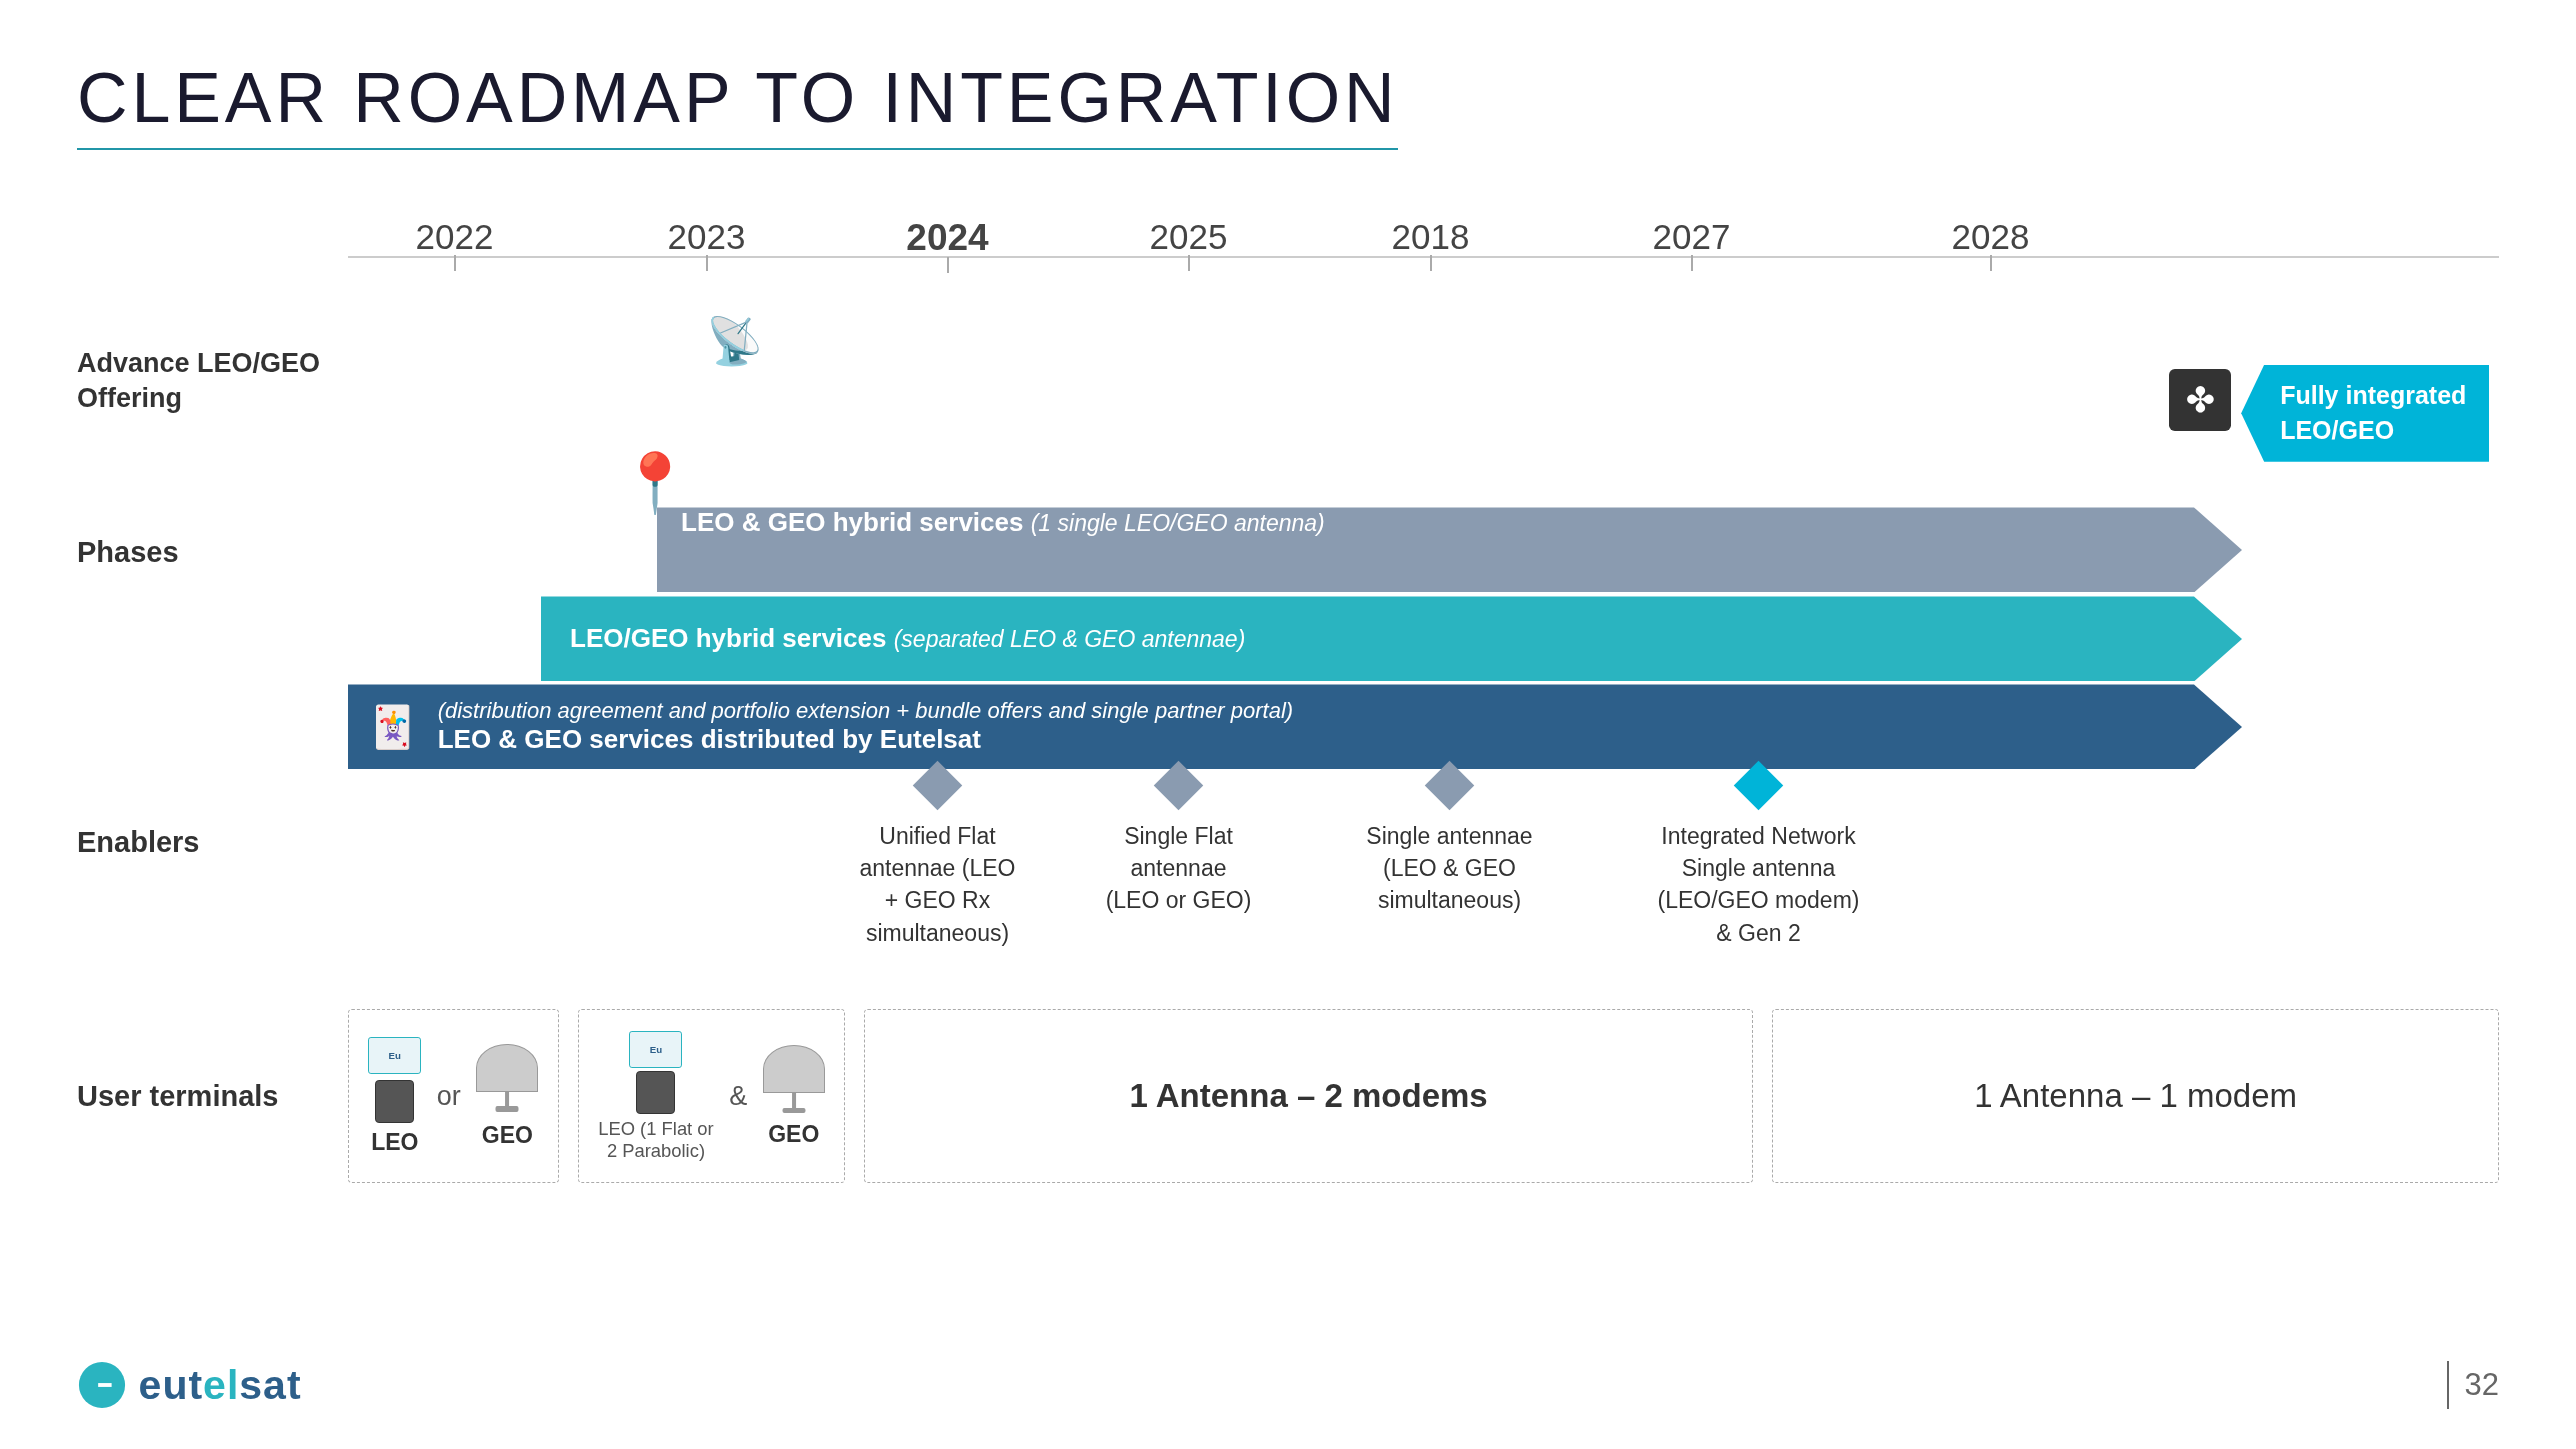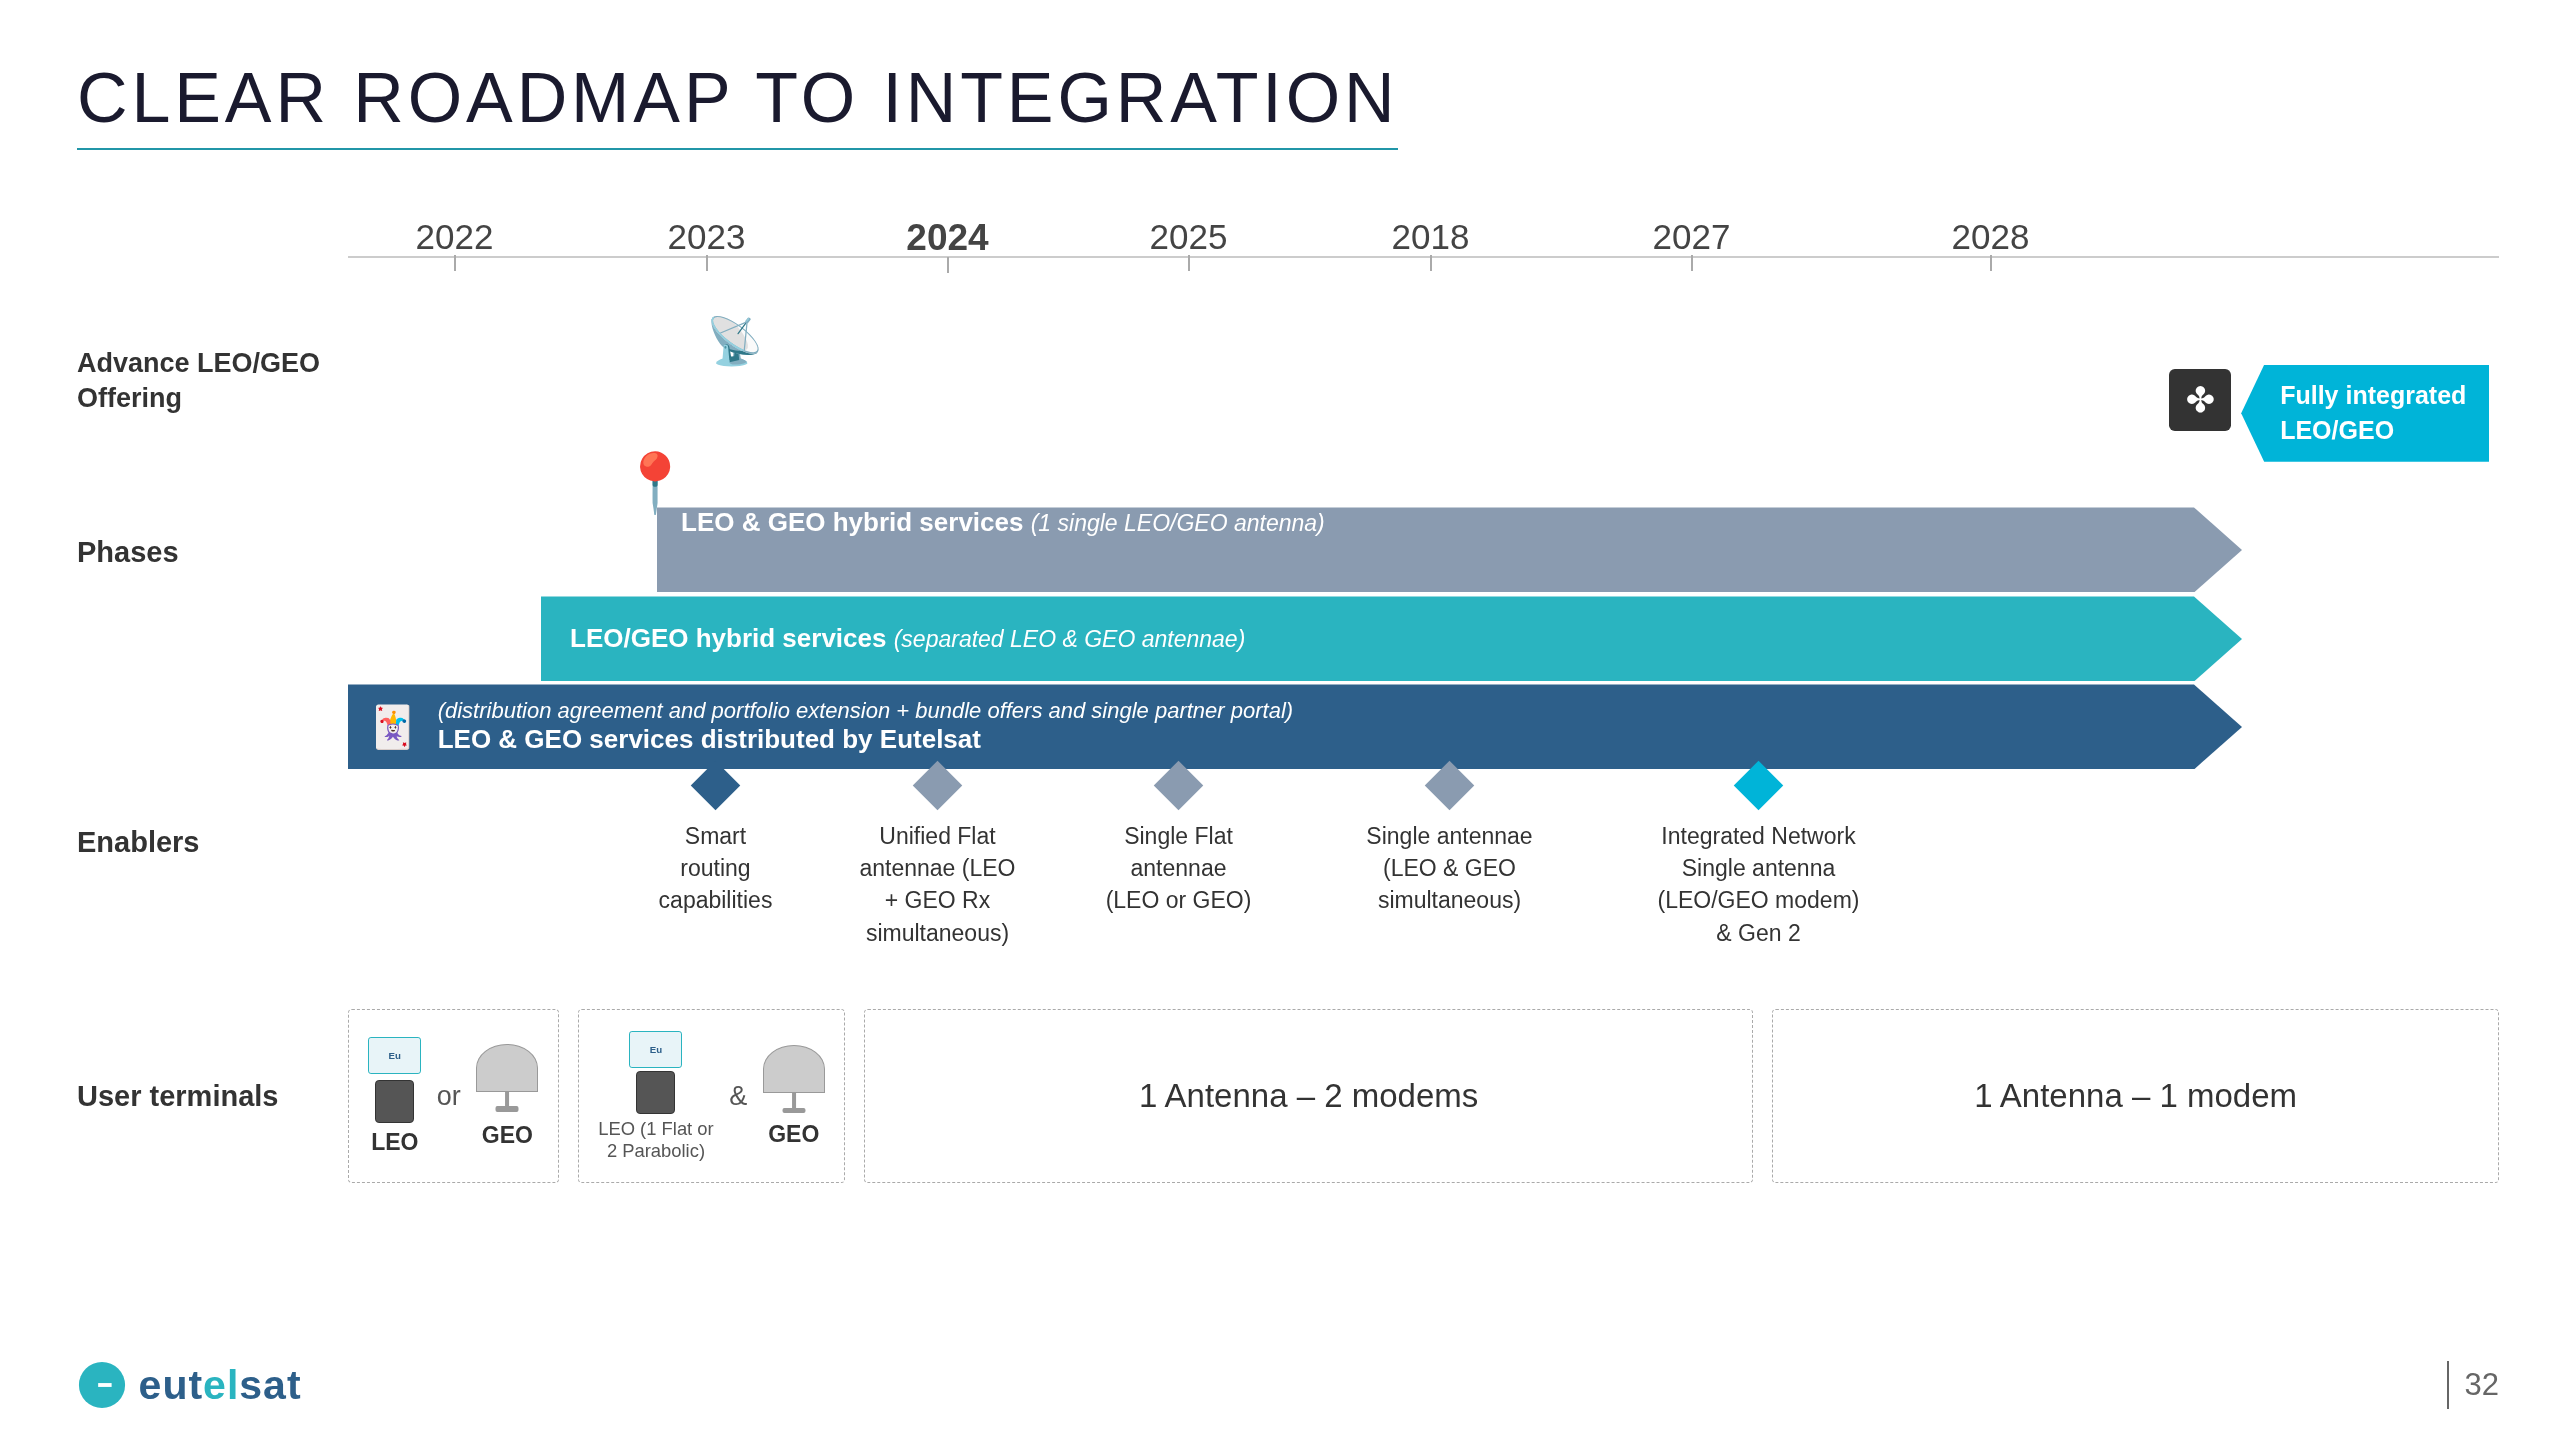--- a/index.html
+++ b/index.html
@@ -170,26 +170,20 @@
     </div>
 
     <div style="position:relative; display:flex; align-items:flex-start; margin-top:19.3px;">
 
       <div style="width:271px; flex-shrink:0; padding-top:58px;">
         <span style="font-size:29px; font-weight:700; color:#333;">Enablers</span>
       </div>
 
       <div style="position:relative; flex:1; height:213px;">
 
-        <div style="position:absolute; left:271px; top:0; width:193px; text-align:center;">
-          <div style="width:35px; height:35px; background:#2d5f8a; transform:rotate(45deg); margin: 0 auto 17.4px auto;"></div>
-          <div style="font-size:23px; color:#333; white-space:pre-line; text-align:center; line-height:1.4;">Smart
-routing
-capabilities</div>
-        </div>
 
         <div style="position:absolute; left:483px; top:0; width:213px; text-align:center;">
           <div style="width:35px; height:35px; background:#8a9bb0; transform:rotate(45deg); margin: 0 auto 17.4px auto;"></div>
           <div style="font-size:23px; color:#333; white-space:pre-line; text-align:center; line-height:1.4;">Unified Flat
 antennae (LEO
 + GEO Rx
 simultaneous)</div>
         </div>
 
         <div style="position:absolute; left:734px; top:0; width:193px; text-align:center;">
@@ -260,21 +254,21 @@
             <div style="width:62px; height:48px; background:#ccc; border-radius:50% 50% 0 0; border:1.9px solid #999; position:relative;">
               <div style="position:absolute; bottom:-15.5px; left:50%; transform:translateX(-50%); width:3.9px; height:15.5px; background:#999;"></div>
               <div style="position:absolute; bottom:-21px; left:50%; transform:translateX(-50%); width:23px; height:5.8px; background:#999; border-radius:1.9px;"></div>
             </div>
             <span style="height:19.3px;"></span>
             <span style="font-size:23px; font-weight:600; color:#333;">GEO</span>
           </div>
         </div>
 
         <div style="border:1.9px dashed #aaa; border-radius:3.9px; padding:15.5px 39px; display:flex; align-items:center; justify-content:center; height:174px; flex:1;">
-          <span style="font-size:33px; color:#333; font-weight:400;">1 Antenna – 2 modems</span>
+          <span style="font-size:33px; color:#333; font-weight:700;">1 Antenna – 2 modems</span>
         </div>
 
         <div style="border:1.9px dashed #aaa; border-radius:3.9px; padding:15.5px 39px; display:flex; align-items:center; justify-content:center; height:174px; flex:0.8;">
           <span style="font-size:33px; color:#333; font-weight:500;">1 Antenna – 1 modem</span>
         </div>
 
       </div>
     </div>
 
   </div>

